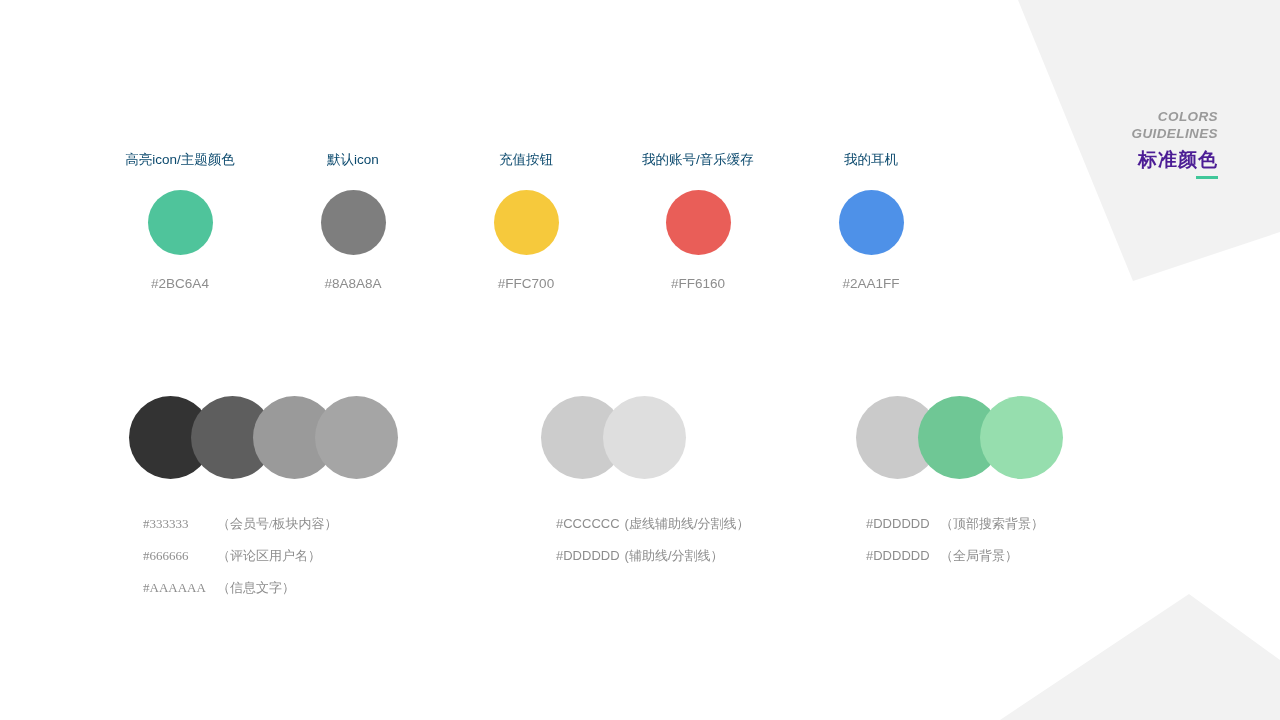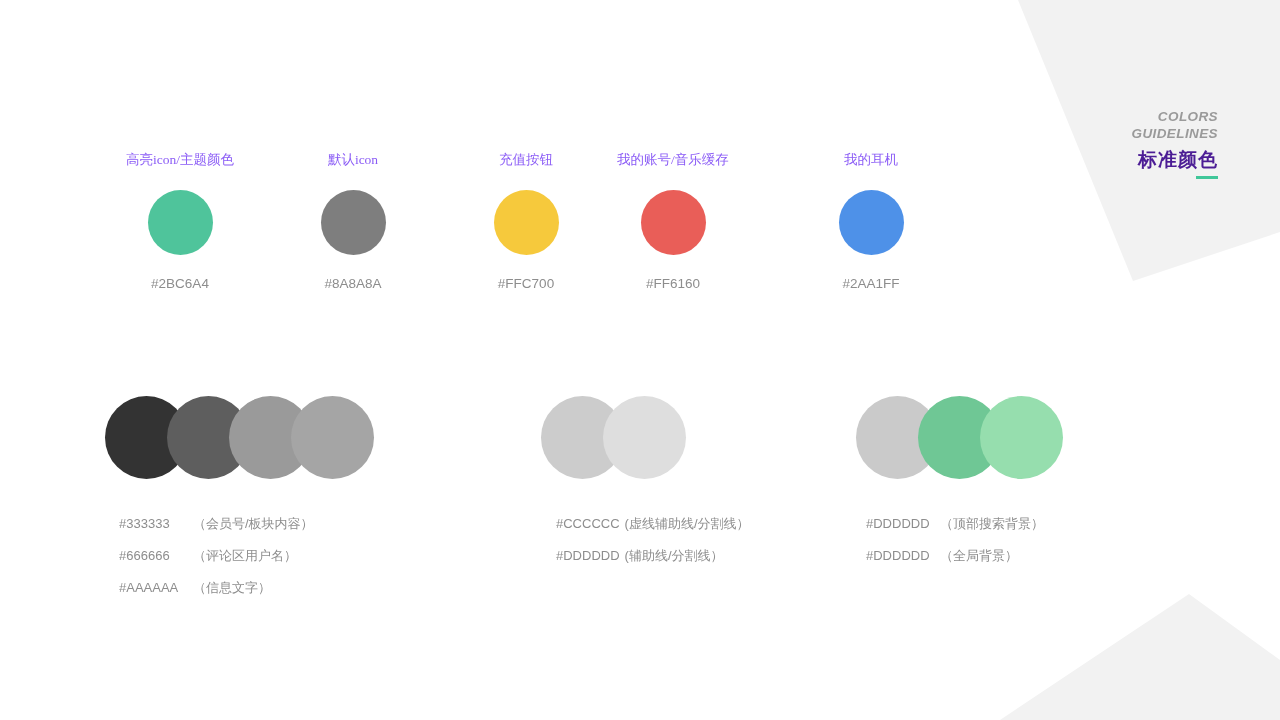--- a/index.html
+++ b/index.html
@@ -73,24 +73,23 @@
   }
   .swatch {
     position: absolute;
     top: 0;
     width: 180px;
     margin-left: -90px;
     text-align: center;
   }
   .swatch-label {
     font-size: 13.5px;
-    color: #8b5cf6;
+    color: #0c4a6e;
     line-height: 20px;
     white-space: nowrap;
-    font-family: Liberation Serif, serif;
   }
   .swatch-dot {
     width: 65px;
     height: 65px;
     border-radius: 50%;
     margin: 20px auto 0 auto;
   }
   .swatch-hex {
     margin-top: 20px;
     font-size: 13.5px;
@@ -165,34 +164,34 @@
       <div class="swatch" style="left: 353px;">
         <div class="swatch-label">默认icon</div>
         <div class="swatch-dot" style="background: rgb(126, 126, 126);"></div>
         <div class="swatch-hex">#8A8A8A</div>
       </div>
       <div class="swatch" style="left: 526px;">
         <div class="swatch-label">充值按钮</div>
         <div class="swatch-dot" style="background: rgb(246, 201, 60);"></div>
         <div class="swatch-hex">#FFC700</div>
       </div>
-      <div class="swatch" style="left: 673px;">
+      <div class="swatch" style="left: 698px;">
         <div class="swatch-label">我的账号/音乐缓存</div>
         <div class="swatch-dot" style="background: rgb(233, 94, 88);"></div>
         <div class="swatch-hex">#FF6160</div>
       </div>
       <div class="swatch" style="left: 871px;">
         <div class="swatch-label">我的耳机</div>
         <div class="swatch-dot" style="background: rgb(78, 145, 232);"></div>
         <div class="swatch-hex">#2AA1FF</div>
       </div>
     </div>
 
   <div>
-      <div class="group" style="left: 105px;">
+      <div class="group" style="left: 129px; font-family: Liberation Serif, serif;">
         <div class="group-circles" style="width: 269px;">
           <div class="gc" style="left: 0px; background: rgb(51, 51, 51);"></div>
           <div class="gc" style="left: 62px; background: rgb(94, 94, 94);"></div>
           <div class="gc" style="left: 124px; background: rgb(154, 154, 154);"></div>
           <div class="gc" style="left: 186px; background: rgb(165, 165, 165);"></div>
         </div>
         <div class="group-rows" style="margin-left: 14px;">
           <div class="group-row">
             <span class="hex">#333333</span>
             <span class="usage">（会员号/板块内容）</span>

